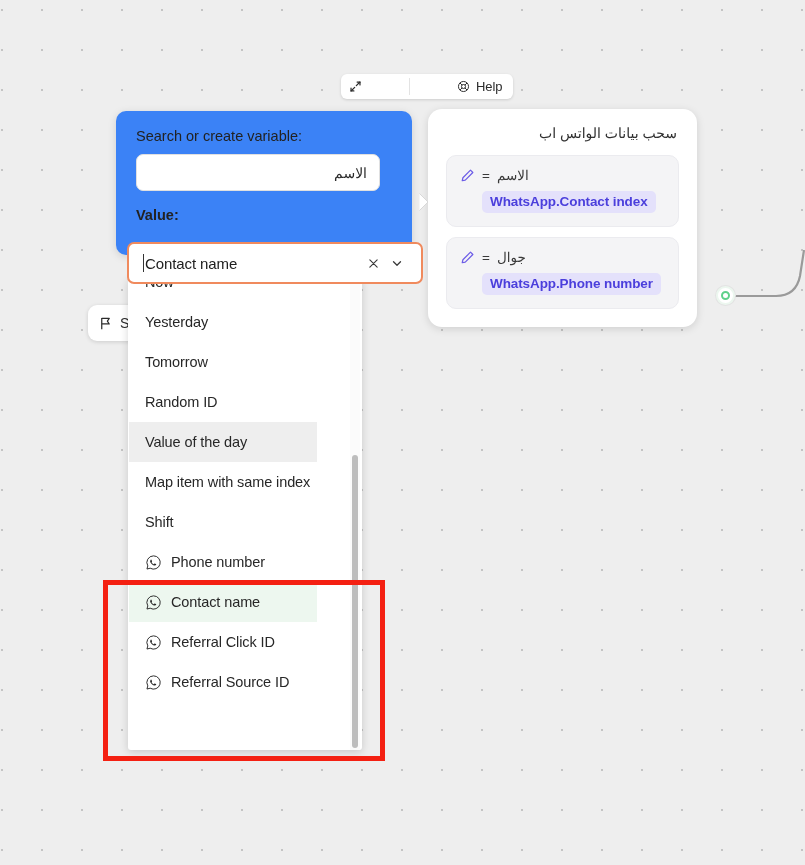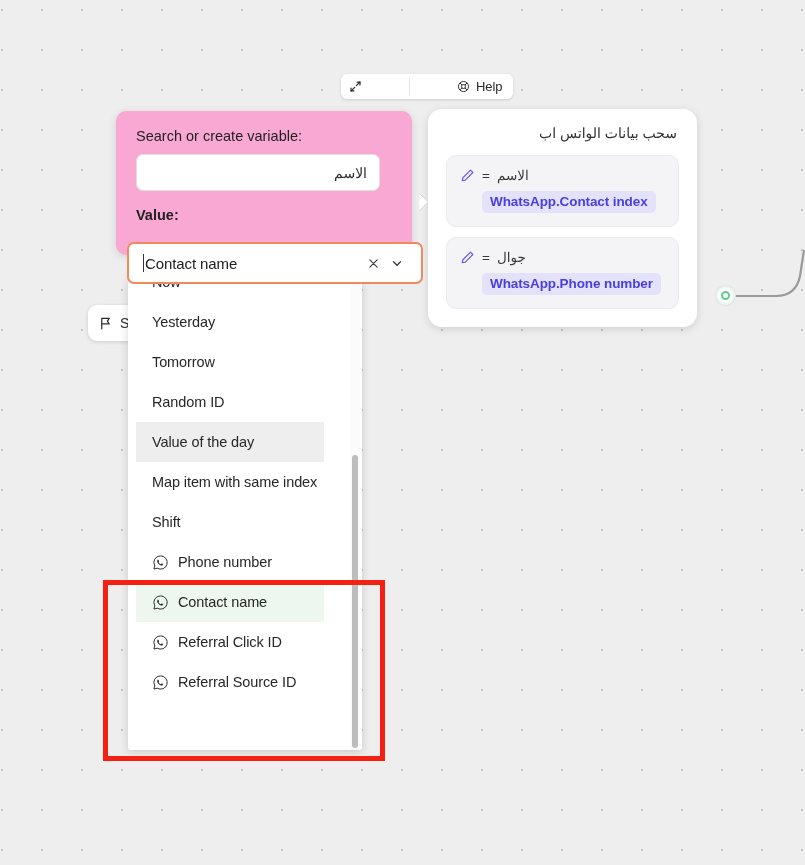--- a/index.html
+++ b/index.html
@@ -173,21 +173,21 @@
     height: 60px;
     z-index: 8;
   }
 
   
   .panel {
     position: absolute;
     left: 116px;
     top: 111px;
     width: 296px;
-    background: #f9a8d4;
+    background: #3b82f6;
     border-radius: 10px;
     box-shadow: 0 2px 9px rgba(0,0,0,0.13);
     padding: 17px 32px 22px 20px;
     z-index: 20;
   }
   .panel-label {
     font-size: 14.5px;
     color: #222222;
     margin-bottom: 10px;
   }
@@ -250,21 +250,21 @@
     width: 234px;
     height: 472px;
     background: #ffffff;
     box-shadow: 0 2px 9px rgba(0,0,0,0.16);
     border-radius: 3px;
     overflow: hidden;
     z-index: 24;
   }
   .dd-list {
     position: absolute;
-    left: 8px;
+    left: 1px;
     top: -16px;
     width: 188px;
   }
   .dd-item {
     height: 40px;
     display: flex;
     align-items: center;
     padding: 0 16px;
     font-size: 14.5px;
     color: #272727;

